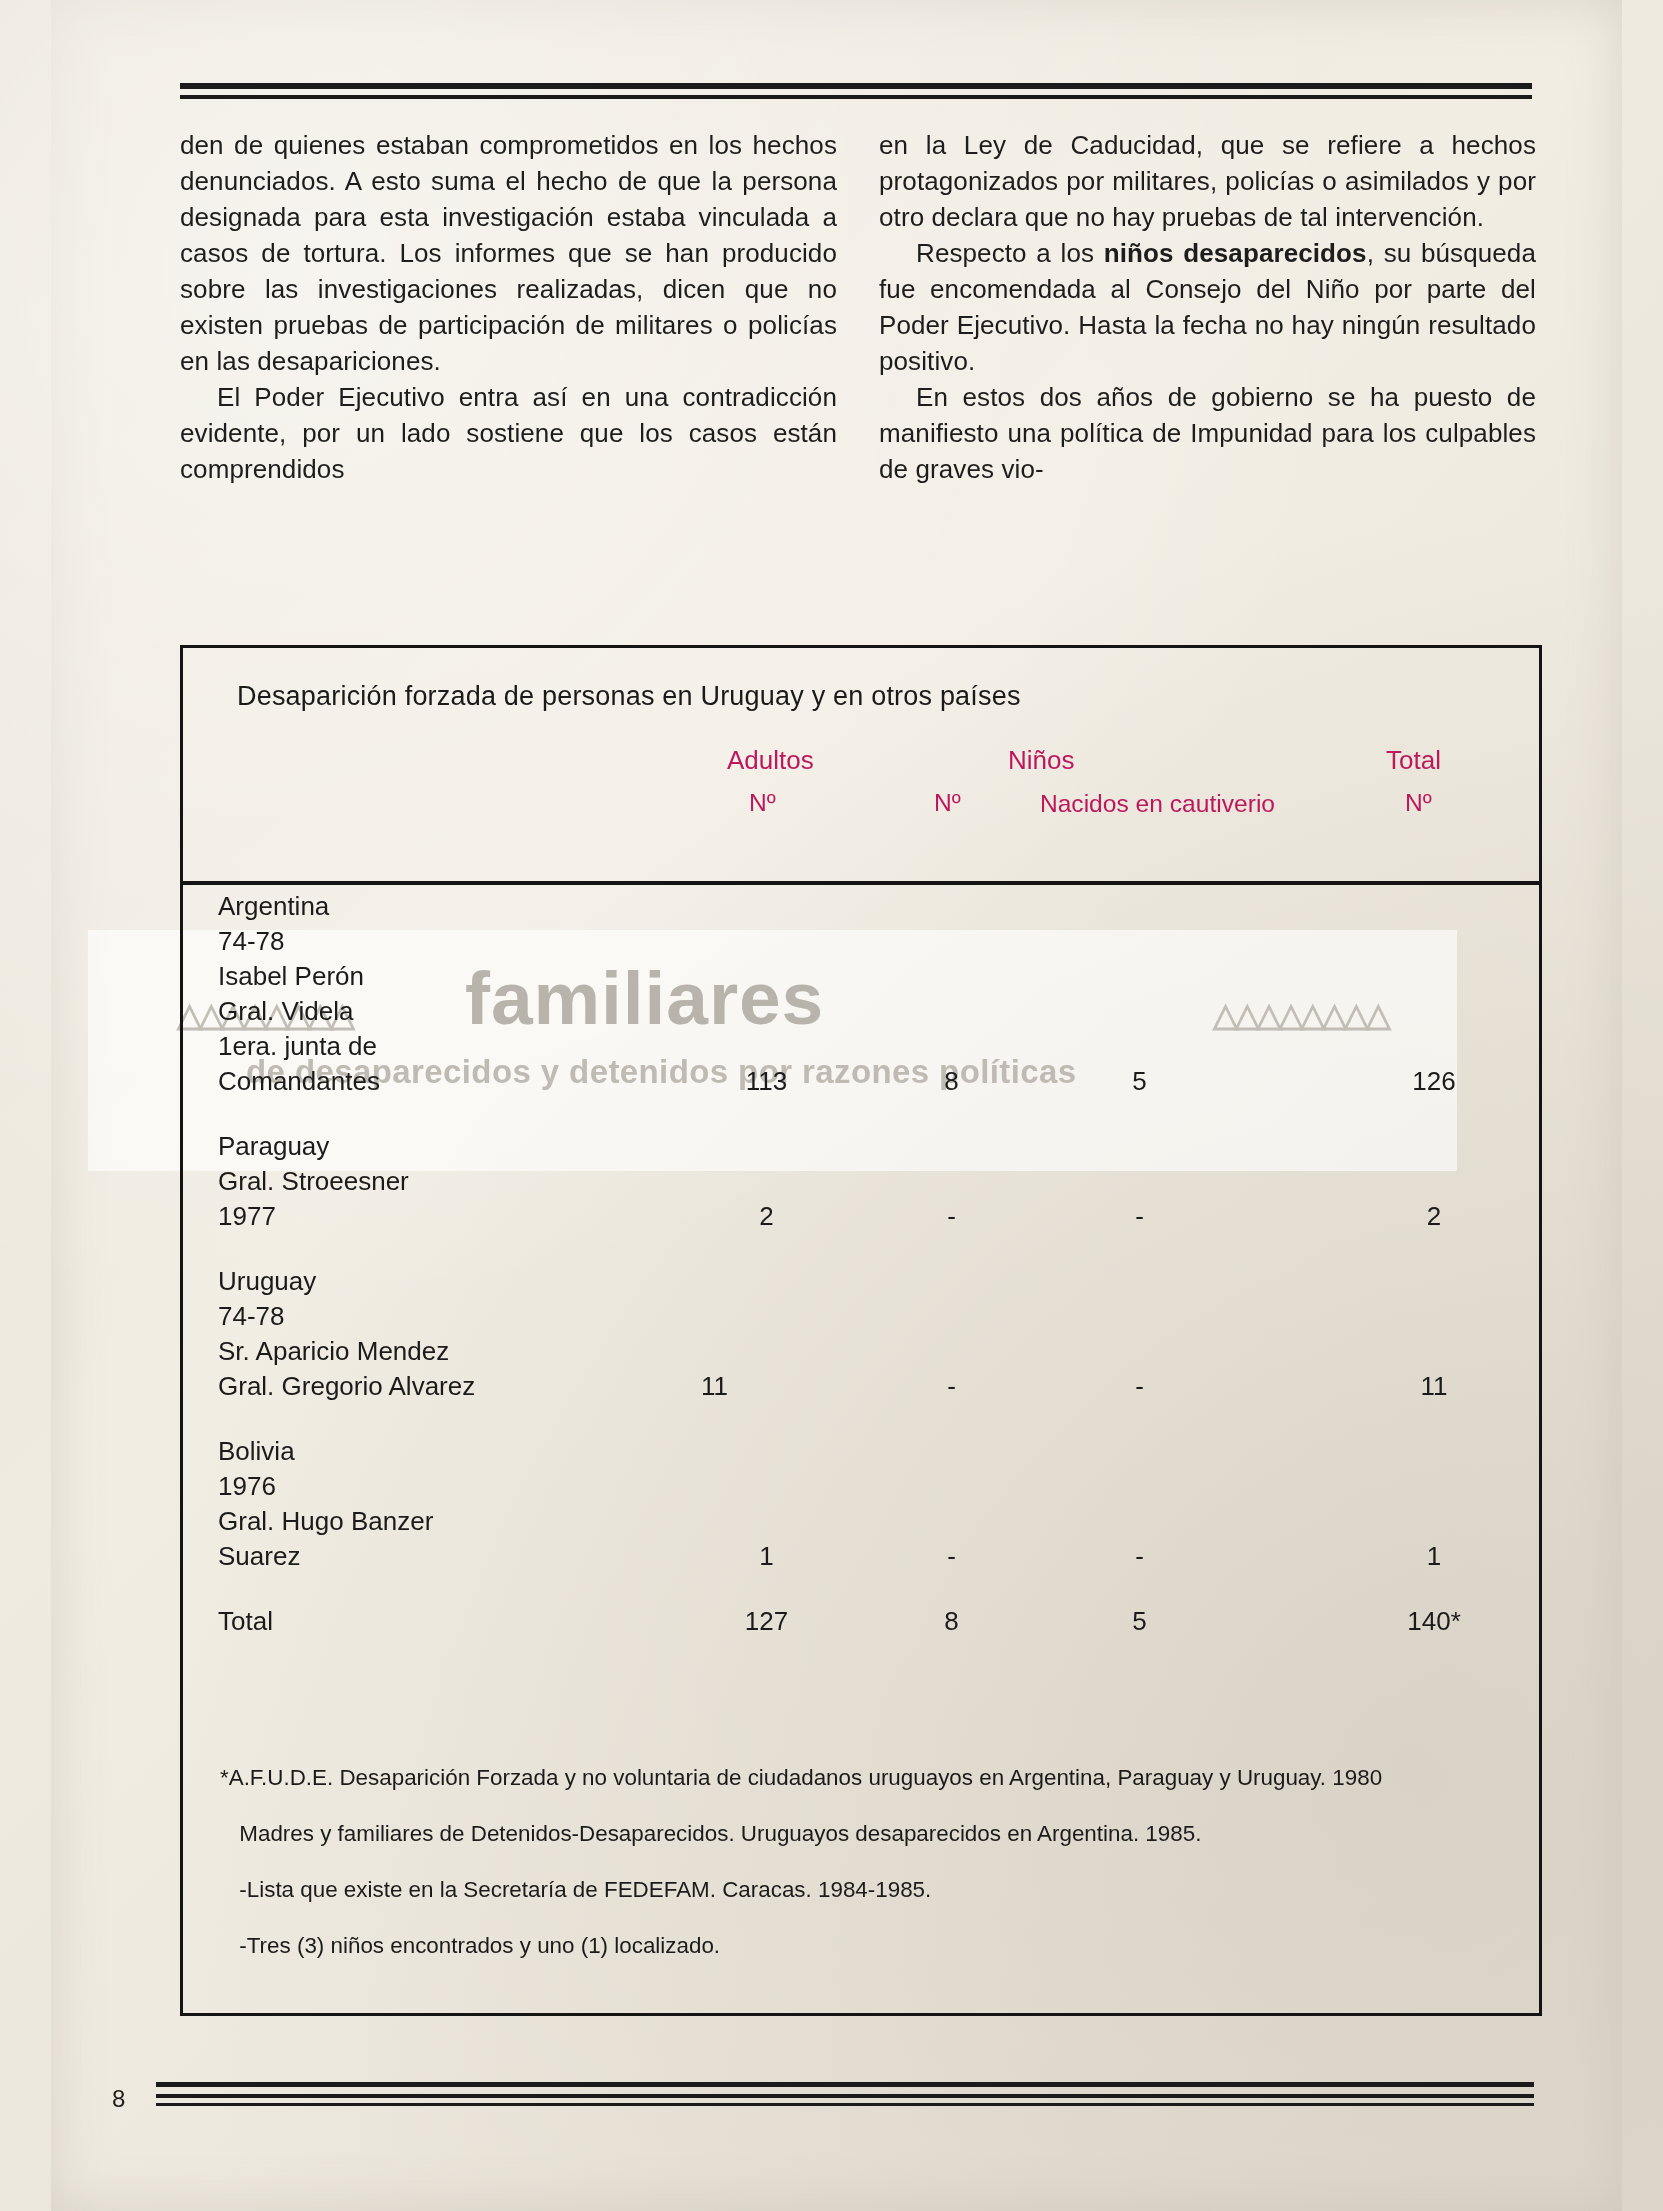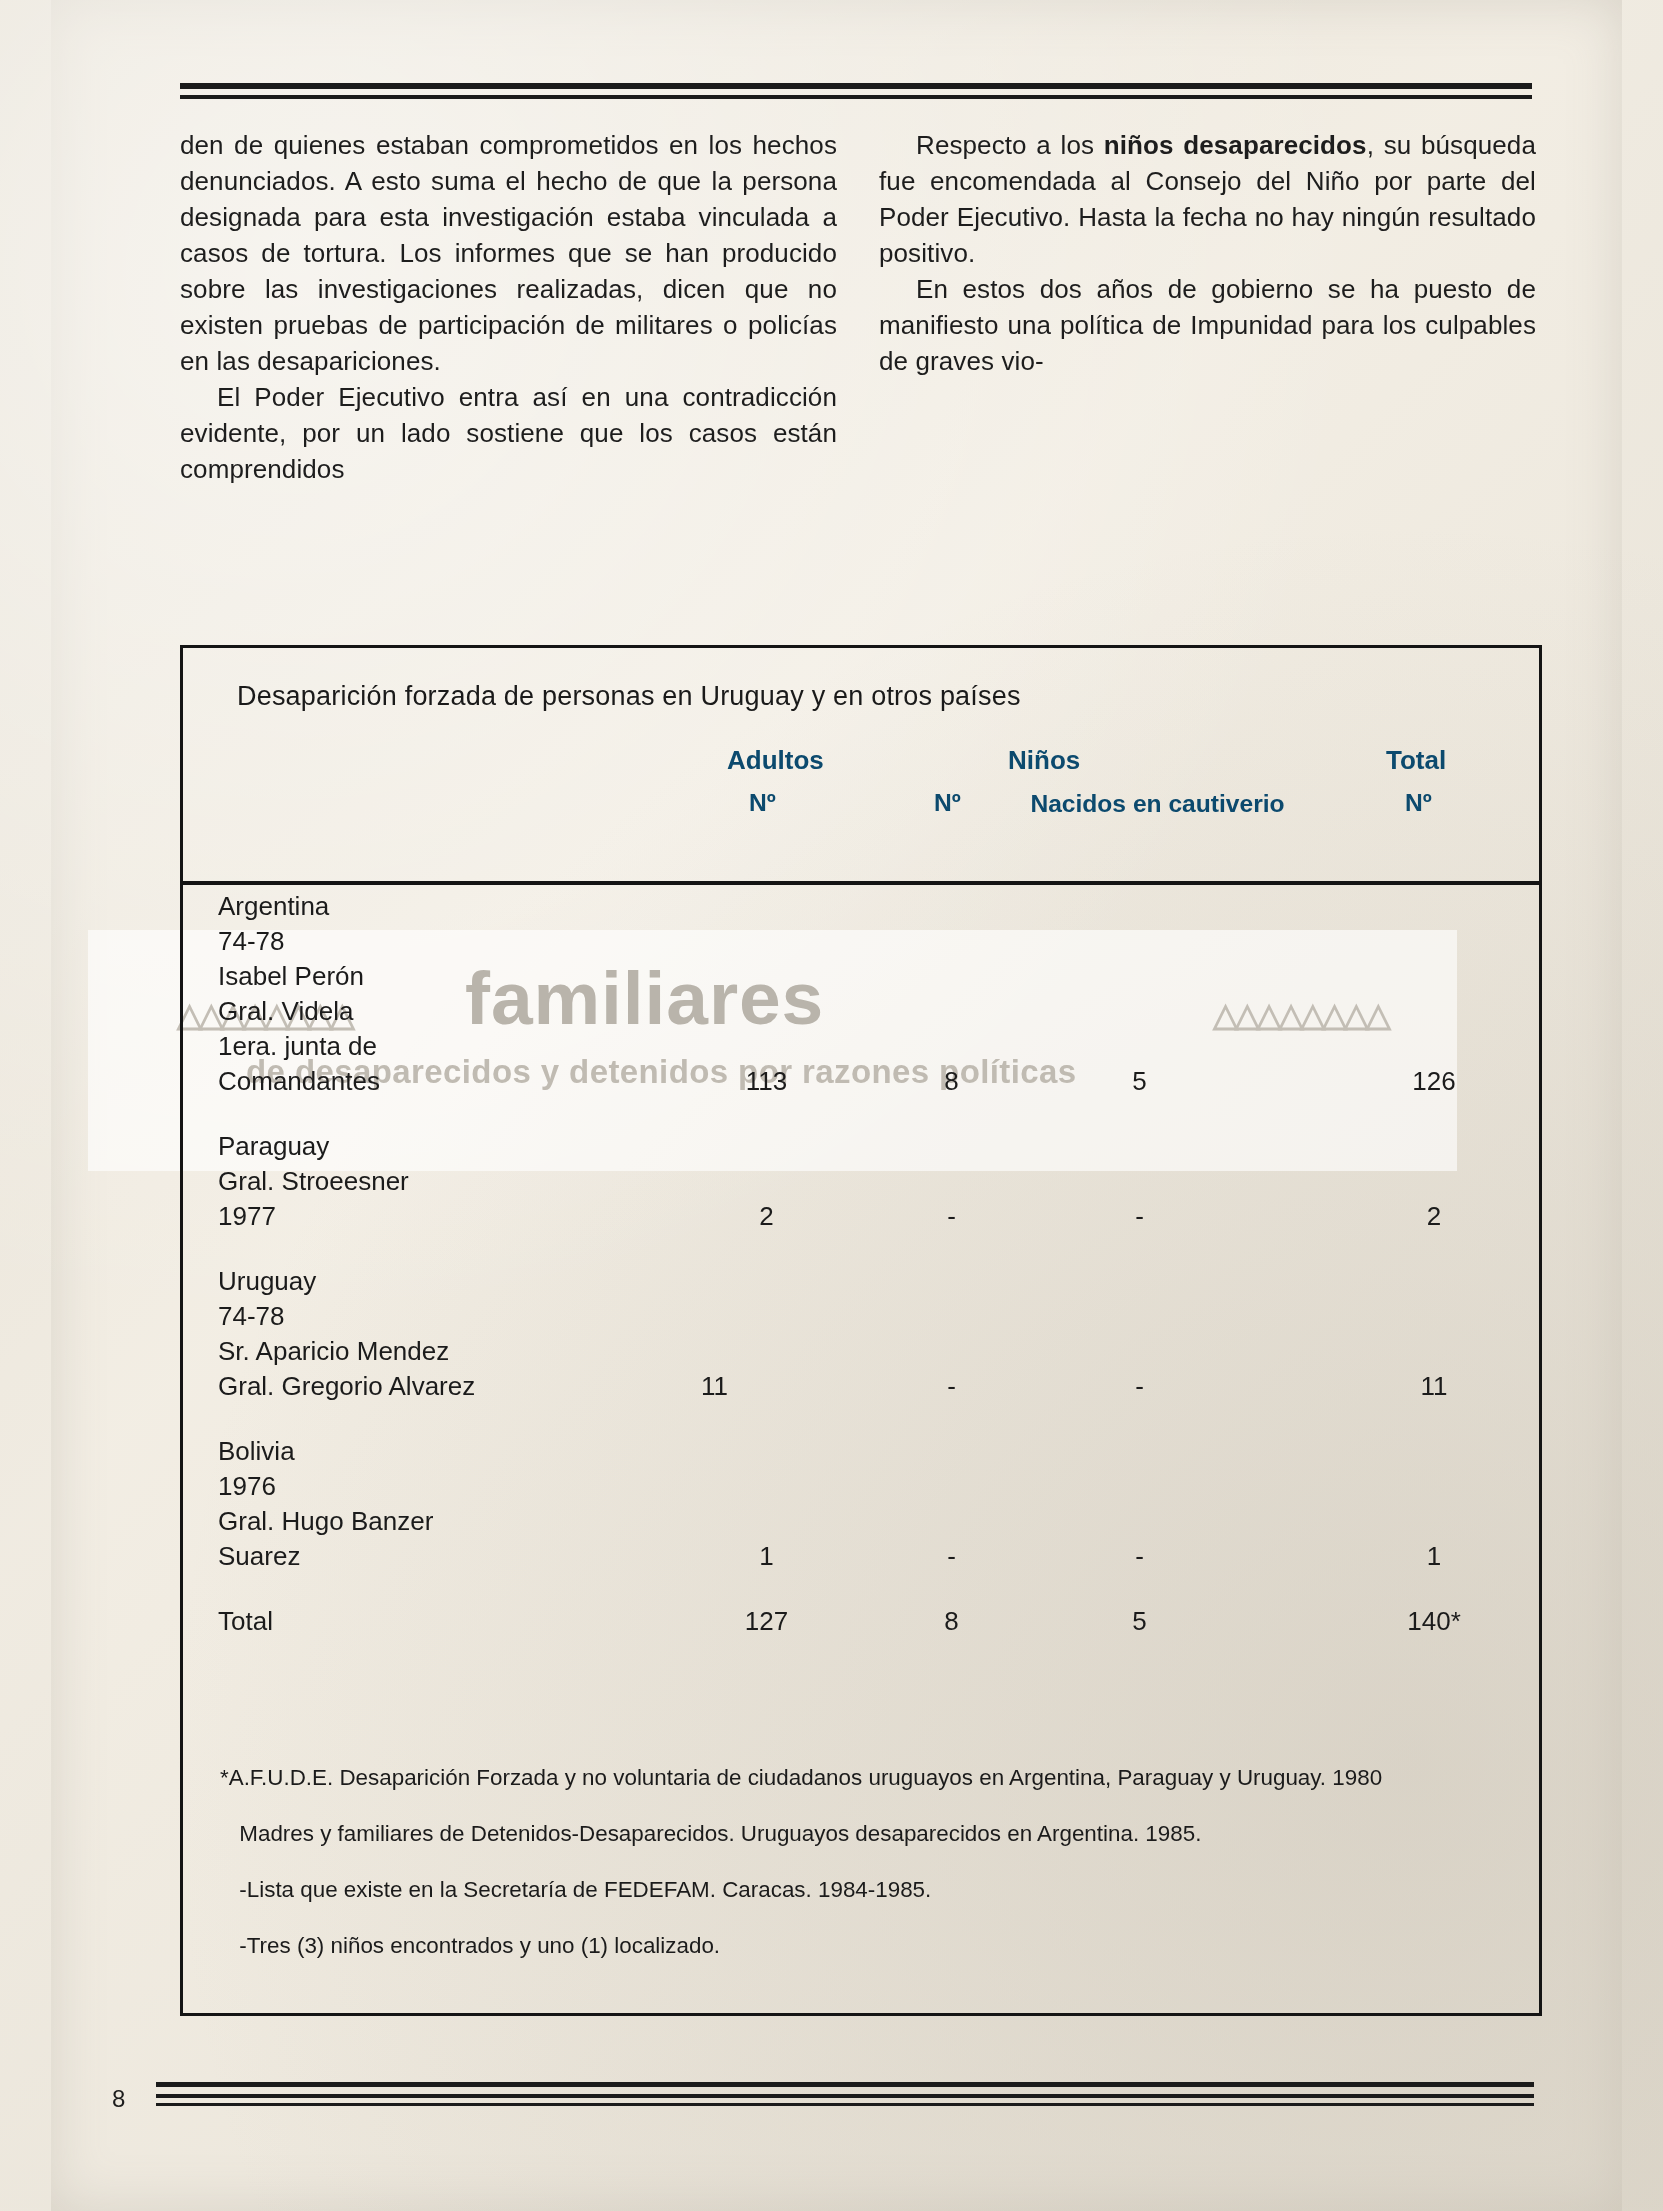--- a/index.html
+++ b/index.html
@@ -96,22 +96,22 @@
     font-weight: normal;
     color: #1a1a1a;
     letter-spacing: 0.2px;
   }
   .hdr {
     position: absolute;
     top: 97px;
     left: 0;
     width: 100%;
     height: 132px;
-    color: #0c4a6e;
-    font-weight: bold;
+    color: #be185d;
+    font-weight: normal;
   }
   .hdr .h-adultos { position: absolute; left: 544px; top: 0; font-size: 26px; }
   .hdr .h-ninos   { position: absolute; left: 825px; top: 0; font-size: 26px; }
   .hdr .h-total   { position: absolute; left: 1203px; top: 0; font-size: 26px; }
   .hdr .h-n1 { position: absolute; left: 566px; top: 44px; font-size: 24.6px; }
   .hdr .h-n2 { position: absolute; left: 751px; top: 44px; font-size: 24.6px; }
   .hdr .h-nac { position: absolute; left: 821px; top: 42px; width: 307px; text-align: center; font-size: 24.6px; line-height: 33px; }
   .hdr .h-n3 { position: absolute; left: 1222px; top: 44px; font-size: 24.6px; }
 
   .hdr-rule {
@@ -235,20 +235,21 @@
   <div class="content">
     <div class="rule-top r1"></div>
     <div class="rule-top r2"></div>
 
     <div class="cols">
       <div class="col">
         <p>den de quienes estaban comprometidos en los hechos denunciados. A esto suma el hecho de que la persona designada para esta investigación estaba vinculada a casos de tortura. Los informes que se han producido sobre las investigaciones realizadas, dicen que no existen pruebas de participación de militares o policías en las desapariciones.</p>
         <p class="indent">El Poder Ejecutivo entra así en una contradicción evidente, por un lado sostiene que los casos están comprendidos</p>
       </div>
       <div class="col">
+        <p>en la Ley de Caducidad, que se refiere a hechos protagonizados por militares, policías o asimilados y por otro declara que no hay pruebas de tal intervención.</p>
         <p class="indent"><span>Respecto a los </span><span class="bold">niños desaparecidos</span><span>, su búsqueda fue encomendada al Consejo del Niño por parte del Poder Ejecutivo. Hasta la fecha no hay ningún resultado positivo.</span></p>
         <p class="indent">En estos dos años de gobierno se ha puesto de manifiesto una política de Impunidad para los culpables de graves vio-</p>
       </div>
     </div>
 
     <div class="tablebox">
       <div class="tbl-title">Desaparición forzada de personas en Uruguay y en otros países</div>
 
       <div class="hdr">
         <div class="h-adultos">Adultos</div>

